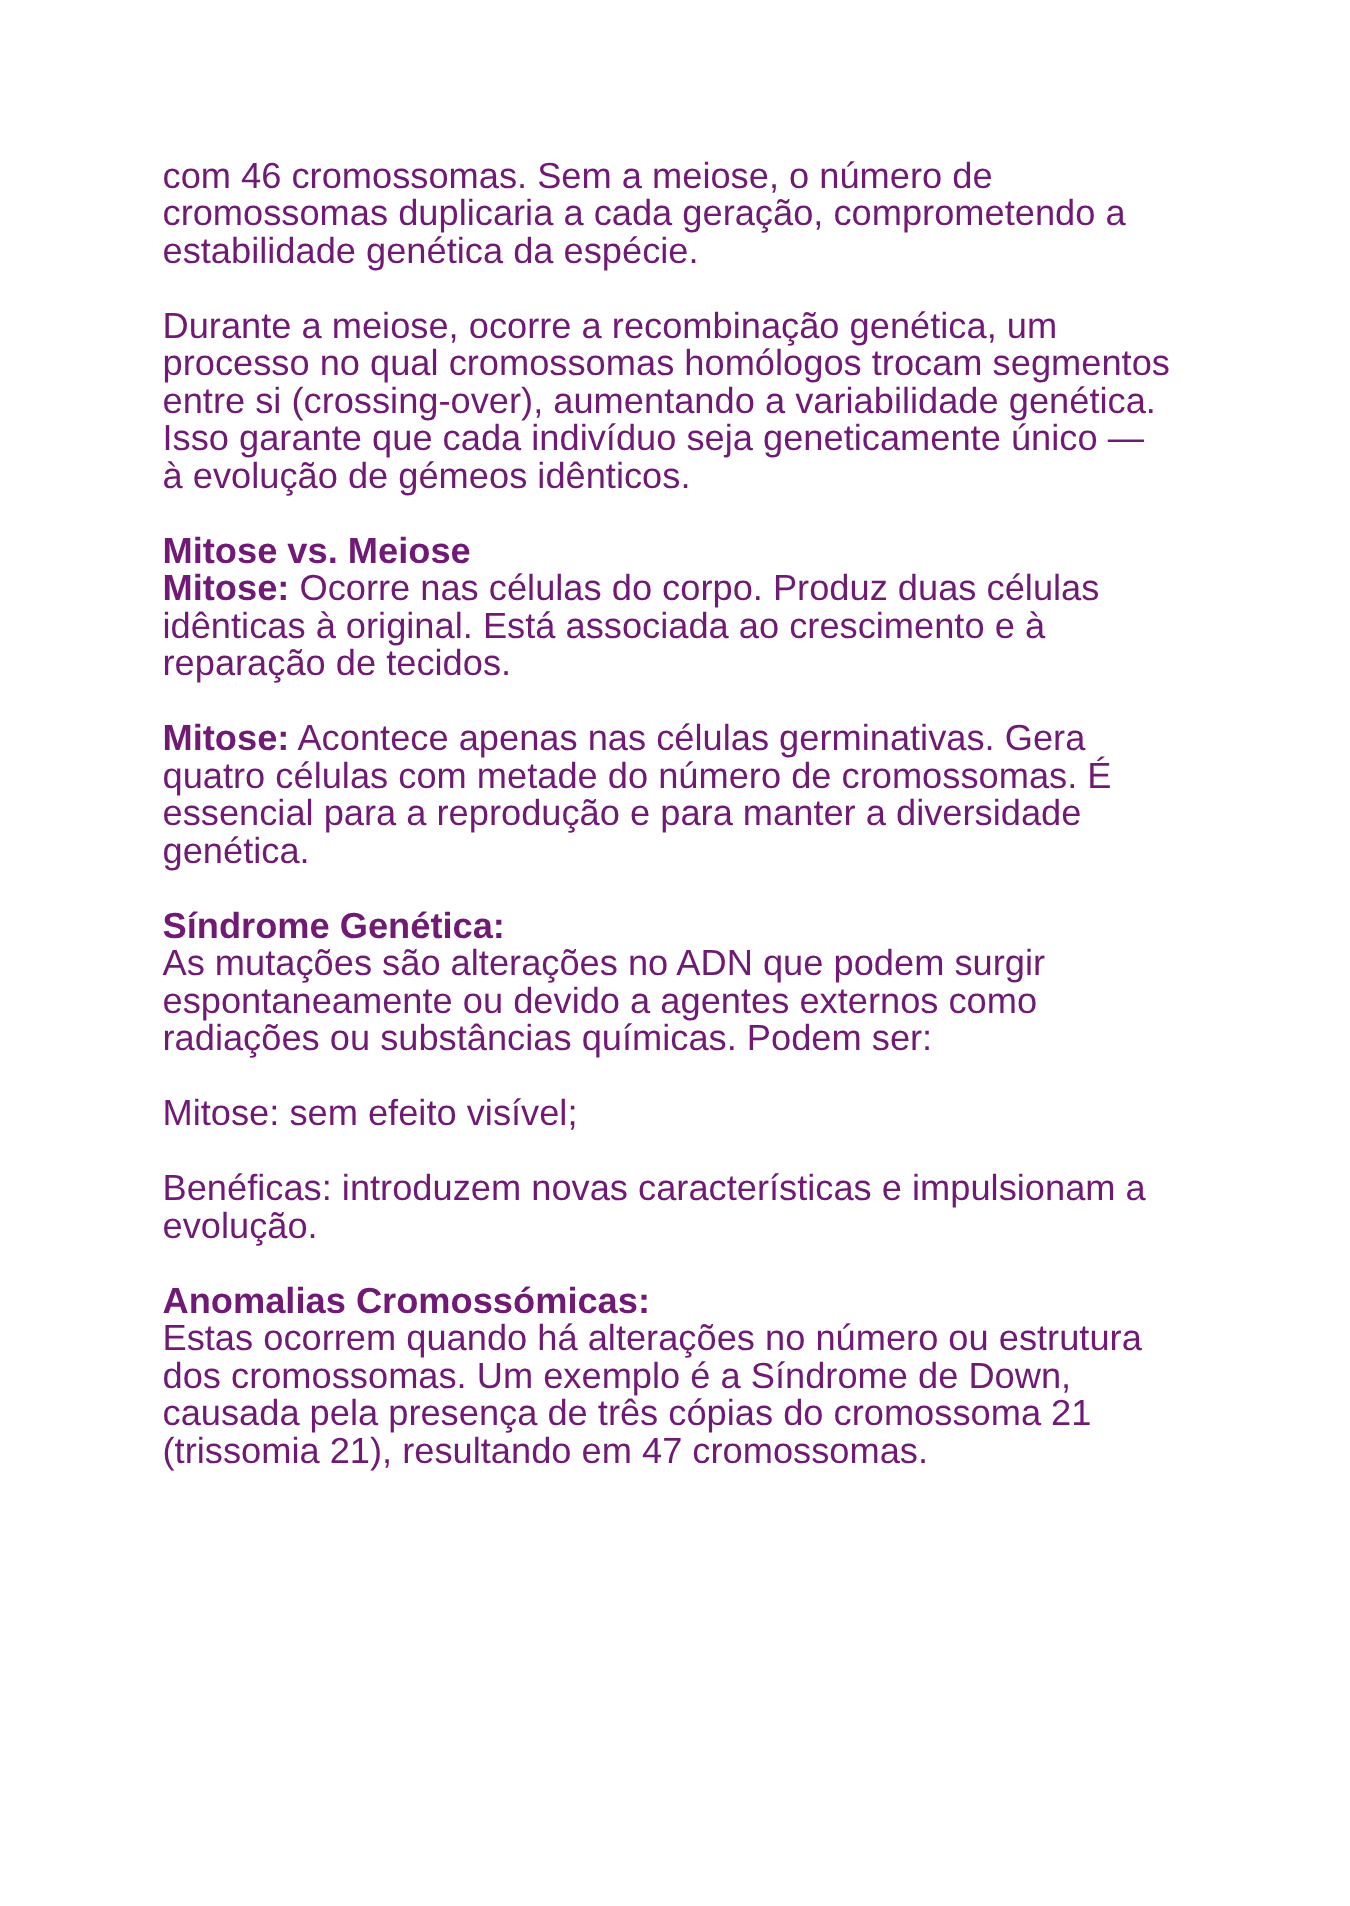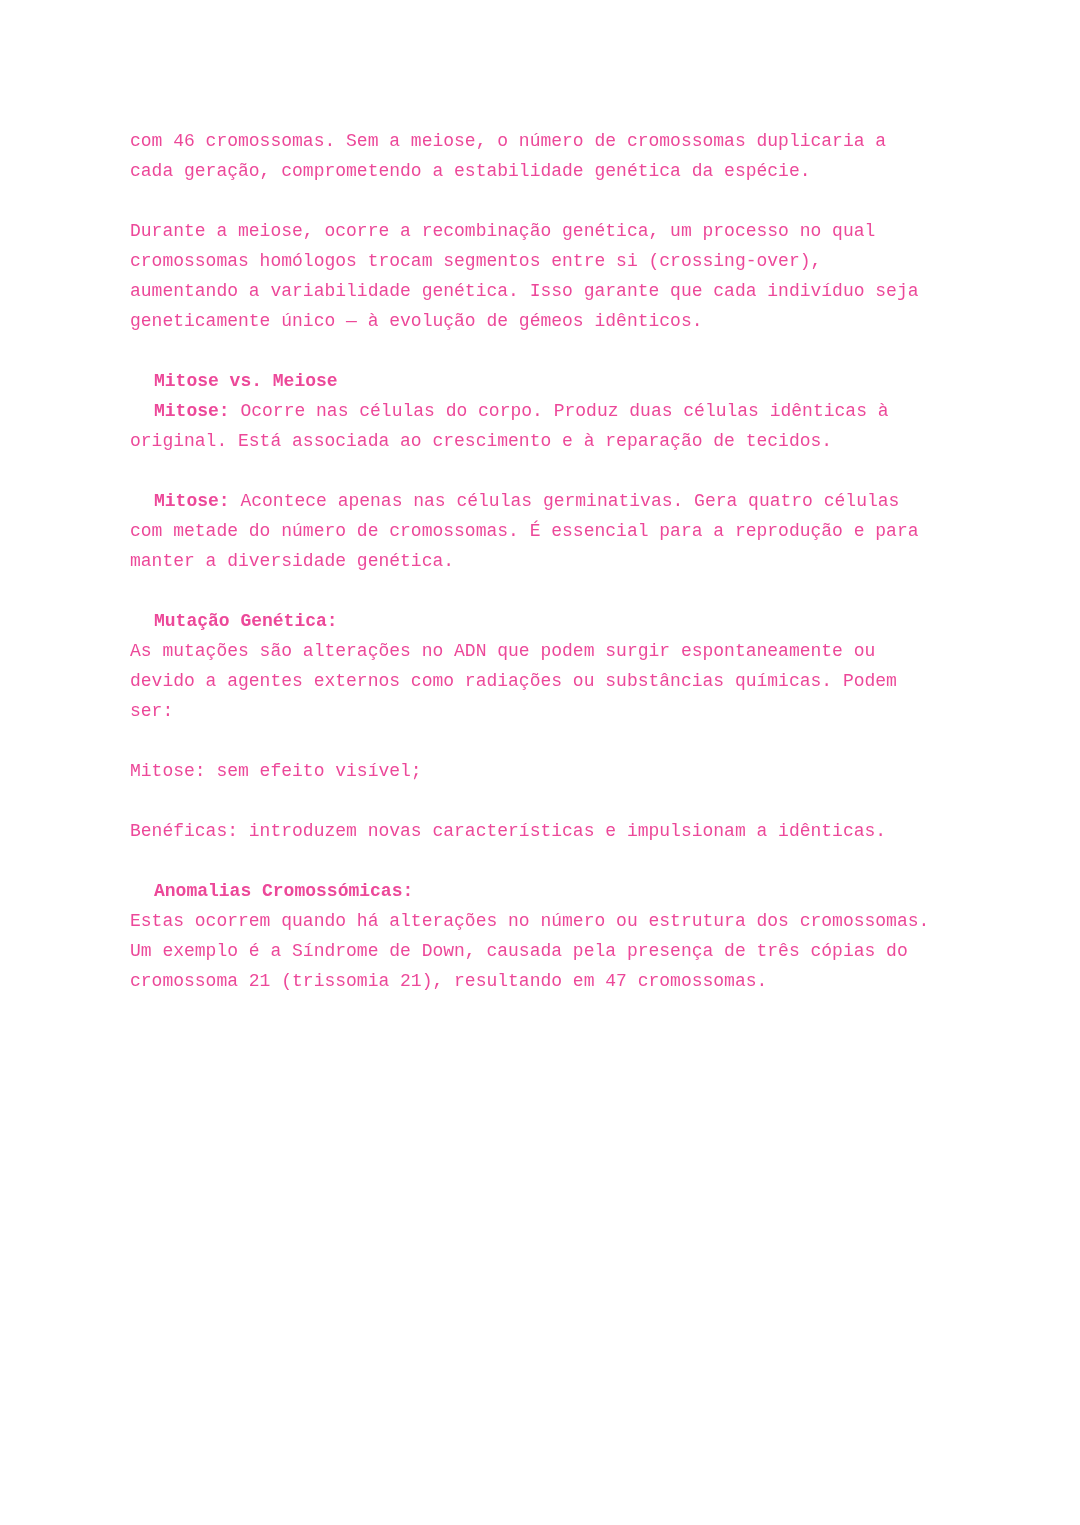--- a/index.html
+++ b/index.html
@@ -11,33 +11,32 @@
     position: relative;
     width: 1080px;
     height: 1525px;
     background: #ffffff;
     overflow: hidden;
     box-sizing: border-box;
     padding: 126px 130px 0 130px;
   }
   .doc {
     width: 809px;
-    font-family: Liberation Mono, monospace;
-    font-size: 18px;
+    font-family: Liberation Sans, sans-serif;
+    font-size: 29px;
     line-height: 30px;
-    color: #ec4899;
+    color: #701a75;
     text-align: left;
   }
   .para {
     margin: 0 0 30px 0;
     padding: 0;
   }
   .b {
     font-weight: bold;
-    margin-left: 24px;
   }
 </style>
 </head>
 <body>
 
 <div class="page">
   <div class="doc">
 
     <p class="para">com 46 cromossomas. Sem a meiose, o número de cromossomas duplicaria a cada geração, comprometendo a estabilidade genética da espécie.</p>
 
@@ -46,28 +45,28 @@
     <p class="para">
       <span class="b">Mitose vs. Meiose</span><br>
       <span class="b">Mitose:</span><span> Ocorre nas células do corpo. Produz duas células idênticas à original. Está associada ao crescimento e à reparação de tecidos.</span>
     </p>
 
     <p class="para">
       <span class="b">Mitose:</span><span> Acontece apenas nas células germinativas. Gera quatro células com metade do número de cromossomas. É essencial para a reprodução e para manter a diversidade genética.</span>
     </p>
 
     <p class="para">
-      <span class="b">Mutação Genética:</span><br>
+      <span class="b">Síndrome Genética:</span><br>
       <span>As mutações são alterações no ADN que podem surgir espontaneamente ou devido a agentes externos como radiações ou substâncias químicas. Podem ser:</span>
     </p>
 
     <p class="para">Mitose: sem efeito visível;</p>
 
 
-    <p class="para">Benéficas: introduzem novas características e impulsionam a idênticas.</p>
+    <p class="para">Benéficas: introduzem novas características e impulsionam a evolução.</p>
 
     <p class="para">
       <span class="b">Anomalias Cromossómicas:</span><br>
       <span>Estas ocorrem quando há alterações no número ou estrutura dos cromossomas. Um exemplo é a Síndrome de Down, causada pela presença de três cópias do cromossoma 21 (trissomia 21), resultando em 47 cromossomas.</span>
     </p>
 
   </div>
 </div>
 
 </body></html>

